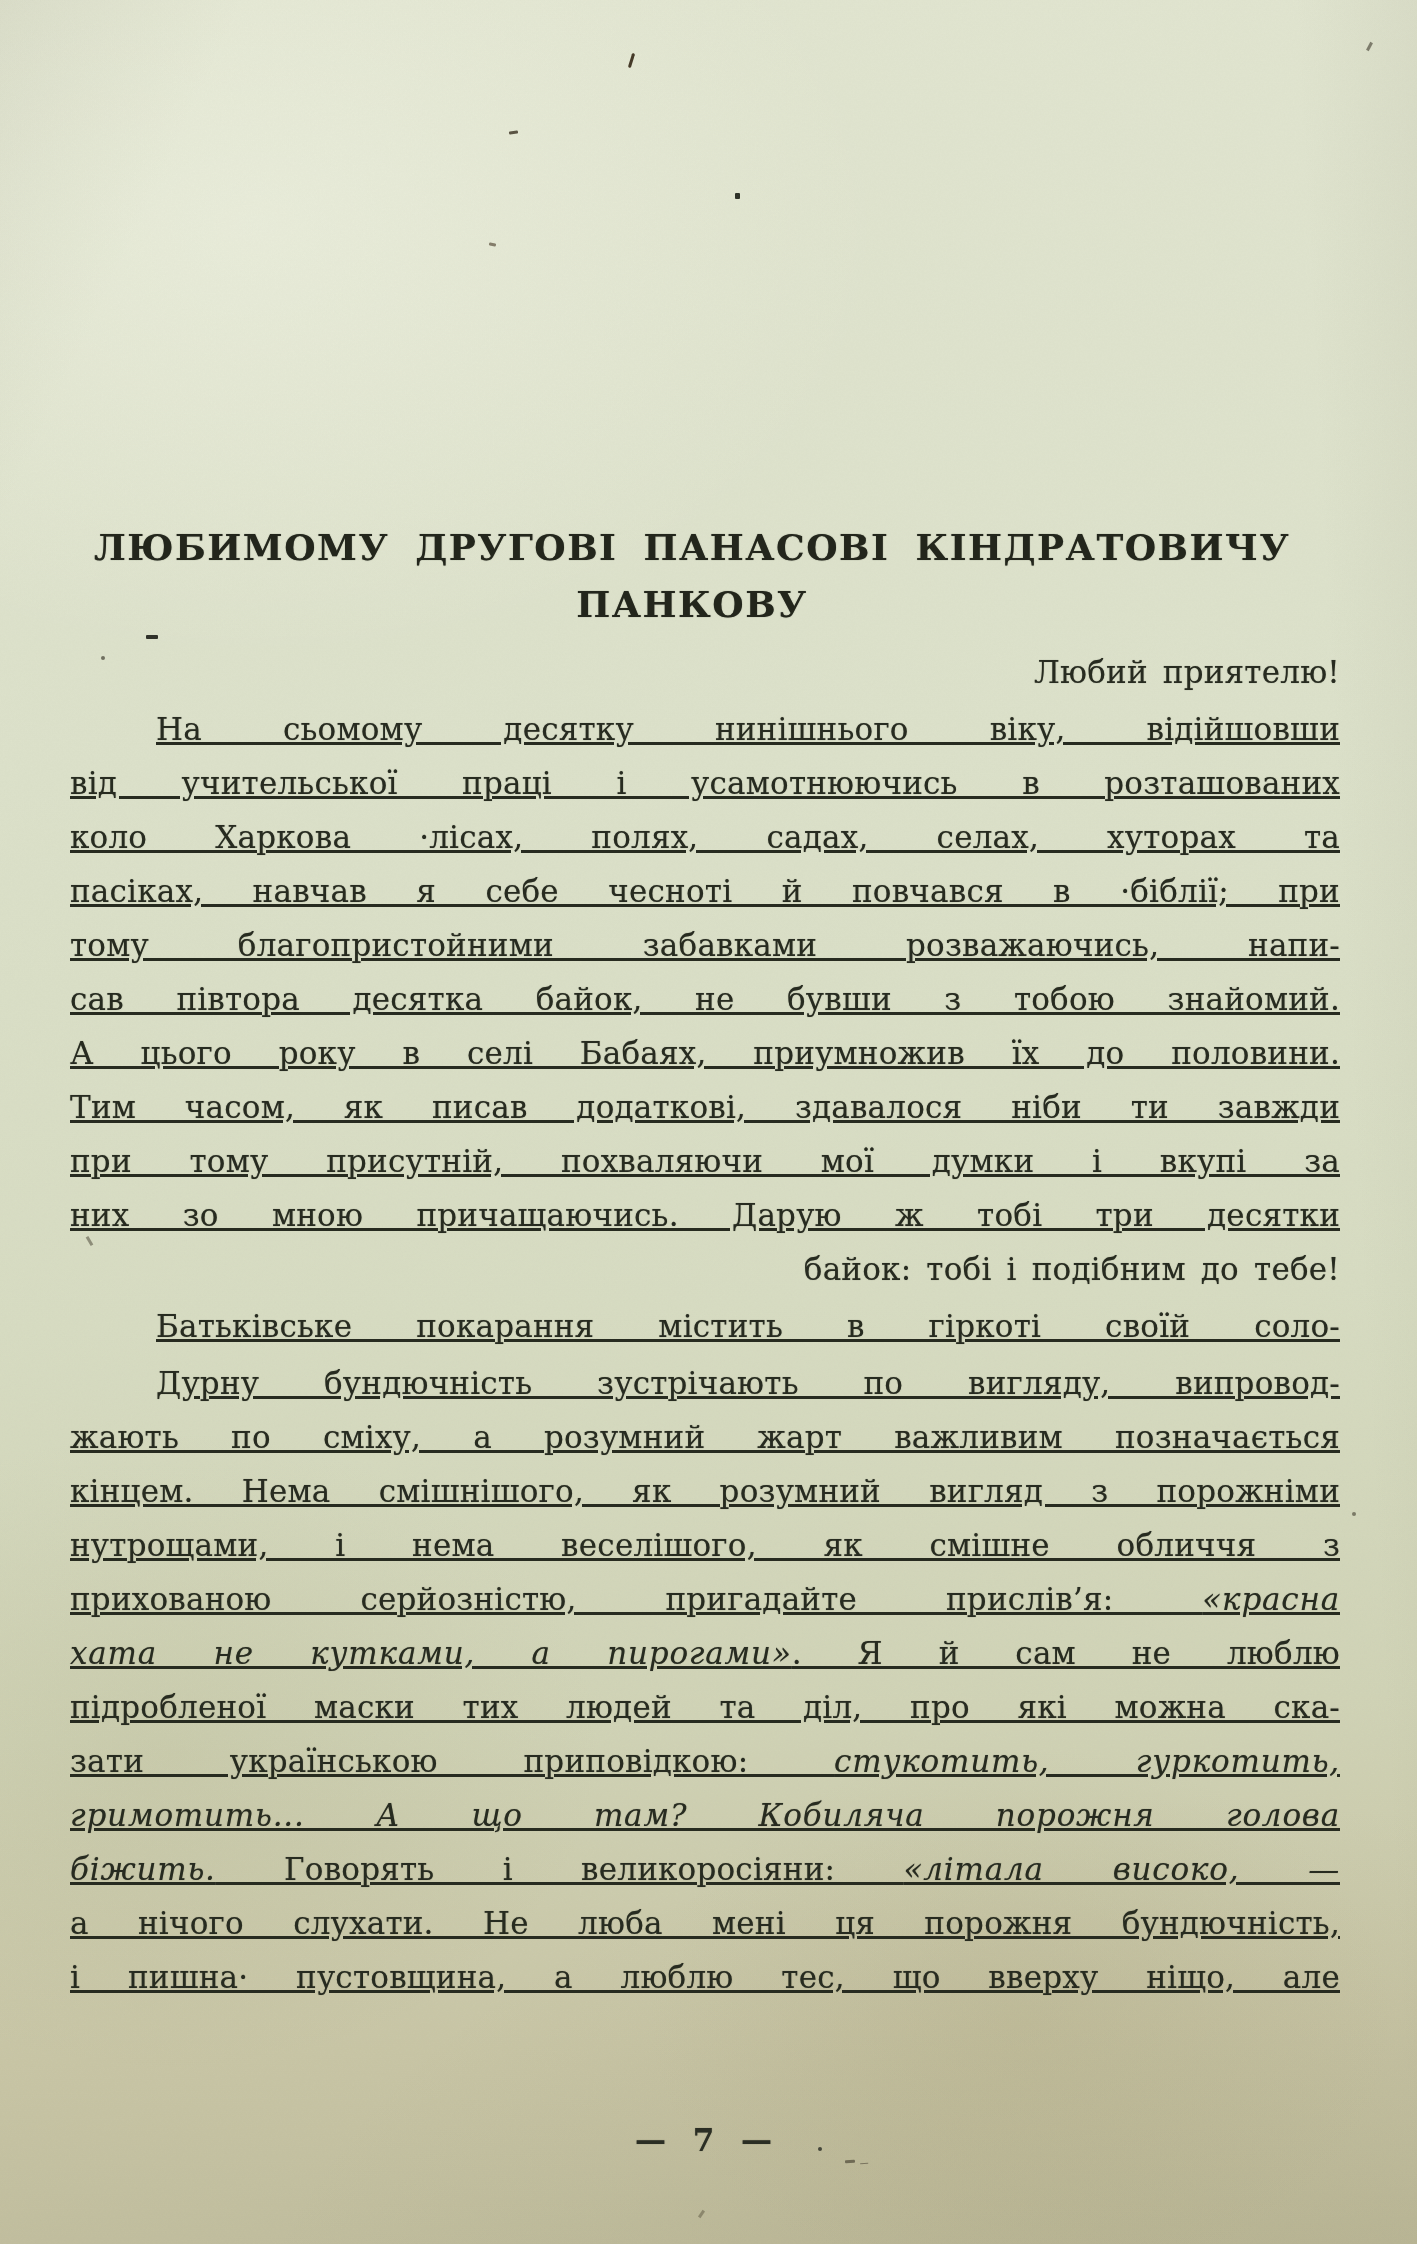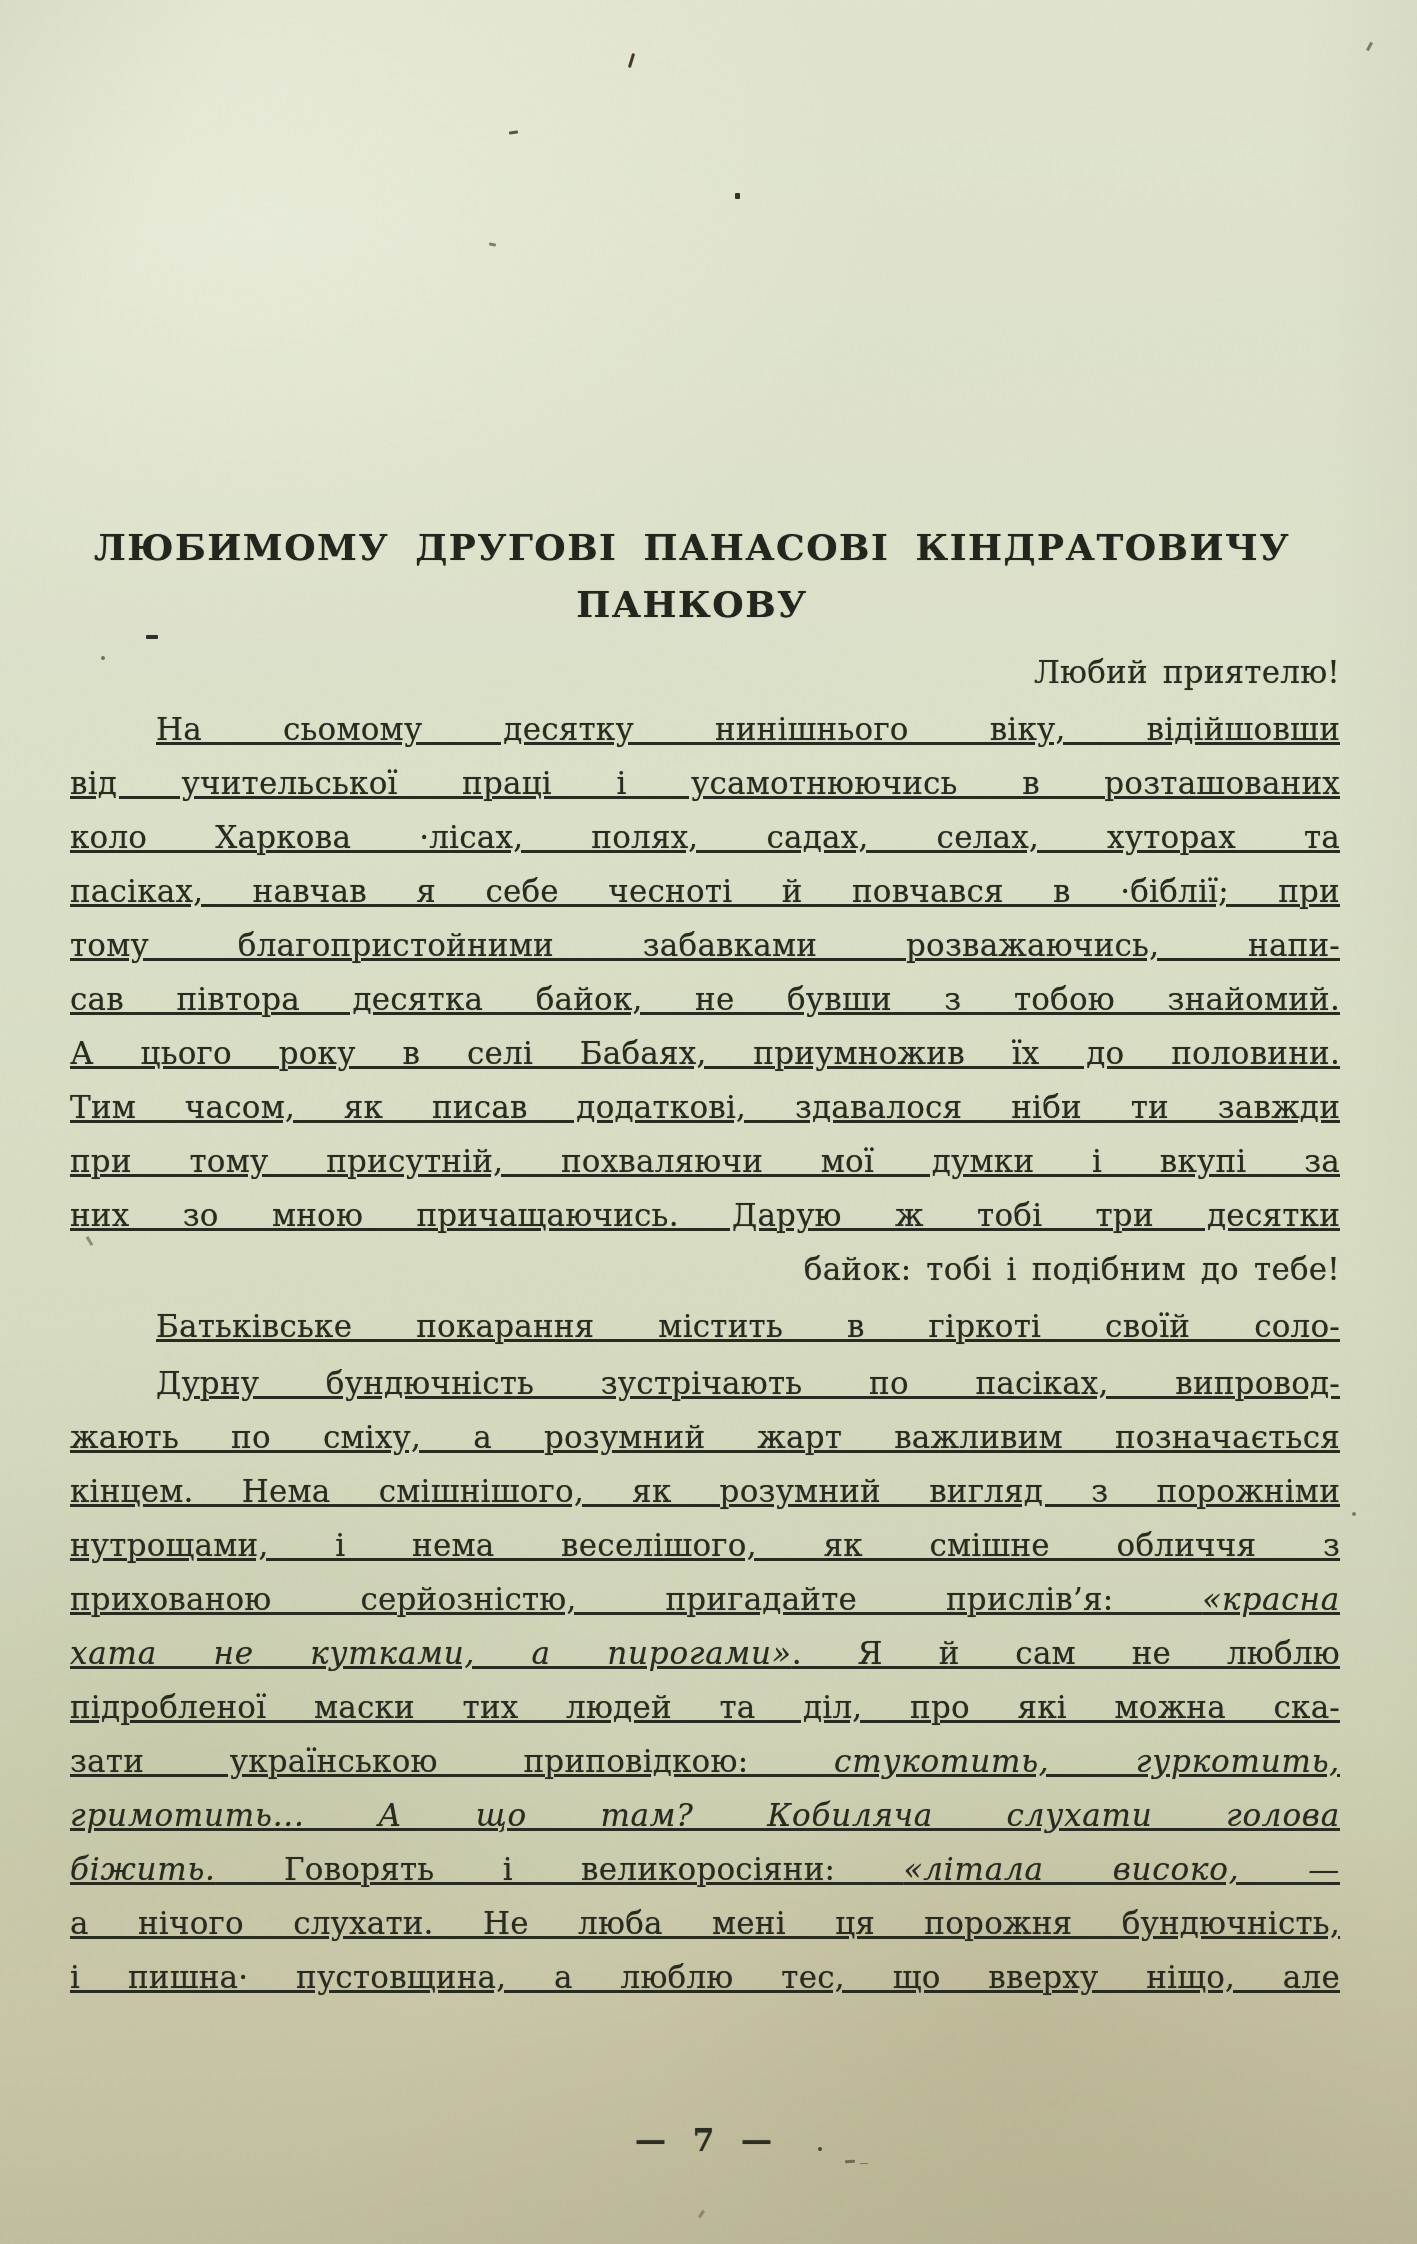--- a/index.html
+++ b/index.html
@@ -108,29 +108,29 @@
           <div class="line just"><span>А цього року в селі Бабаях, приумножив їх до половини.</span></div>
           <div class="line just"><span>Тим часом, як писав додаткові, здавалося ніби ти завжди</span></div>
           <div class="line just"><span>при тому присутній, похваляючи мої думки і вкупі за</span></div>
           <div class="line just"><span>них зо мною причащаючись. Дарую ж тобі три десятки</span></div>
           <div class="line"><span>байок: тобі і подібним до тебе!</span></div>
         </div>
         <div class="paragraph">
           <div class="line just ind"><span>Батьківське покарання містить в гіркоті своїй соло-</span></div>
         </div>
         <div class="paragraph">
-          <div class="line just ind"><span>Дурну бундючність зустрічають по пасіках, випровод-</span></div>
+          <div class="line just ind"><span>Дурну бундючність зустрічають по вигляду, випровод-</span></div>
           <div class="line just"><span>жають по сміху, а розумний жарт важливим позначається</span></div>
           <div class="line just"><span>кінцем. Нема смішнішого, як розумний вигляд з порожніми</span></div>
           <div class="line just"><span>нутрощами, і нема веселішого, як смішне обличчя з</span></div>
           <div class="line just"><span>прихованою серйозністю, пригадайте прислів’я: </span><span class="it">«красна</span></div>
           <div class="line just"><span class="it">хата не кутками, а пирогами»</span><span>. Я й сам не люблю</span></div>
           <div class="line just"><span>підробленої маски тих людей та діл, про які можна ска-</span></div>
           <div class="line just"><span>зати українською приповідкою: </span><span class="it">стукотить, гуркотить,</span></div>
-          <div class="line just"><span class="it">гримотить... А що там? Кобиляча слухати голова</span></div>
+          <div class="line just"><span class="it">гримотить... А що там? Кобиляча порожня голова</span></div>
           <div class="line just"><span class="it">біжить.</span><span> Говорять і великоросіяни: </span><span class="it">«літала високо, —</span></div>
           <div class="line just"><span>а нічого слухати. Не люба мені ця порожня бундючність,</span></div>
           <div class="line just"><span>і пишна· пустовщина, а люблю тес, що вверху ніщо, але</span></div>
         </div>
       </div>
 
     <div class="pageno">— 7 —</div>
   </div>
 </div>
 

